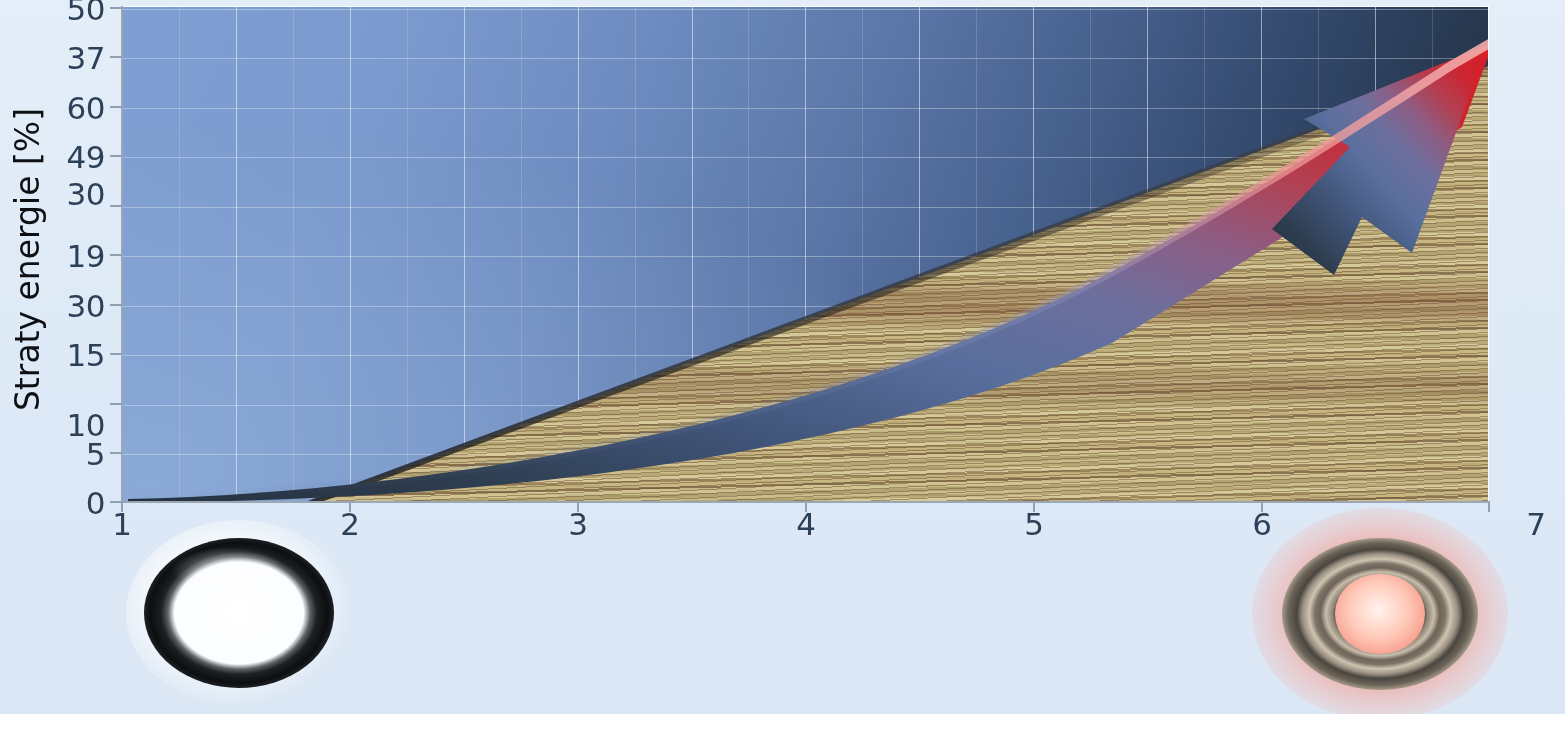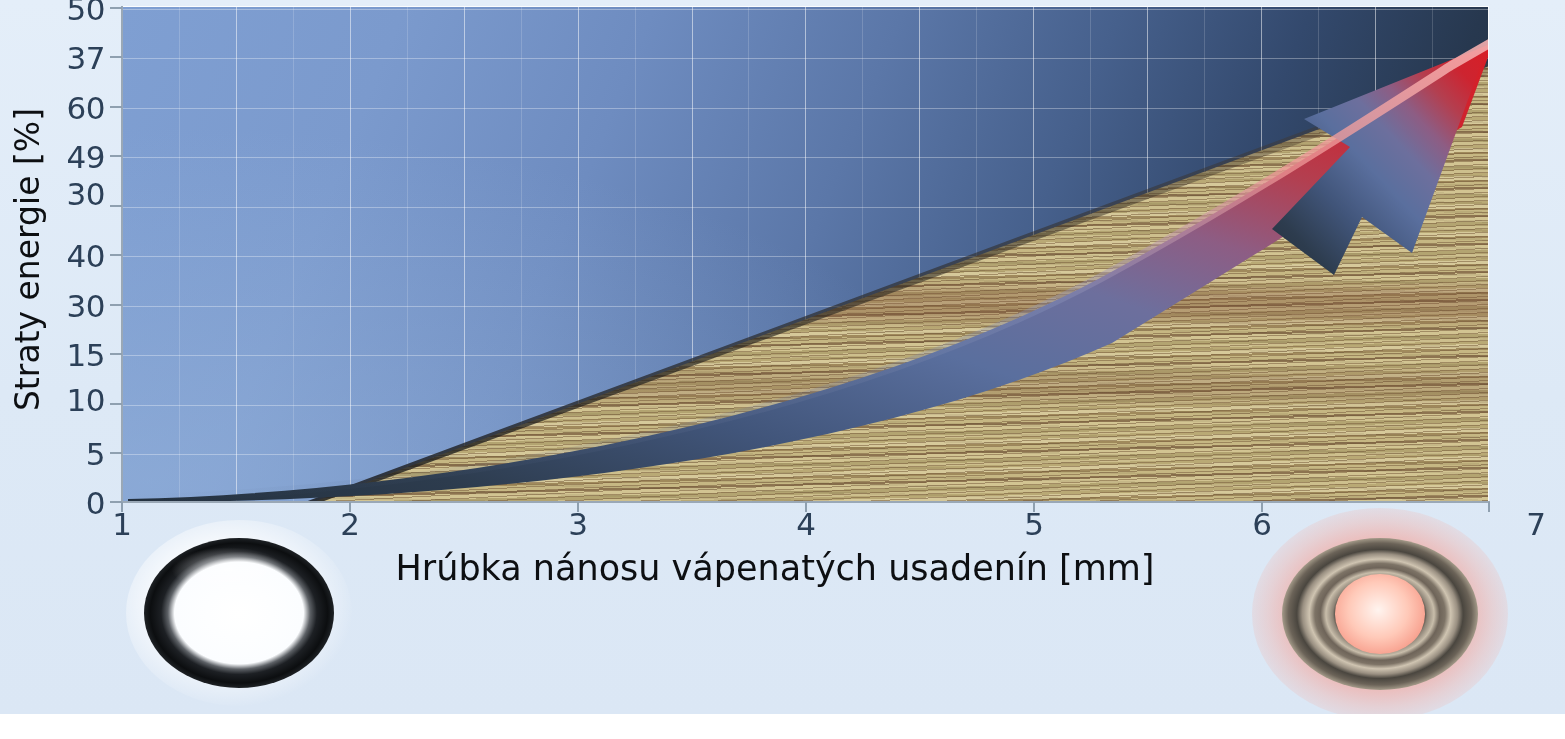--- a/index.html
+++ b/index.html
@@ -367,45 +367,44 @@
   <div class="ytick" style="top:353px"></div>
   <div class="ytick" style="top:403px"></div>
   <div class="ytick" style="top:452px"></div>
   <div class="ytick" style="top:501px"></div>
 
   <div class="ytick-label" style="top:-9px">50</div>
   <div class="ytick-label" style="top:40px">37</div>
   <div class="ytick-label" style="top:90px">60</div>
   <div class="ytick-label" style="top:139px">49</div>
   <div class="ytick-label" style="top:176px">30</div>
-  <div class="ytick-label" style="top:238px">40</div>
+  <div class="ytick-label" style="top:238px">19</div>
   <div class="ytick-label" style="top:288px">30</div>
   <div class="ytick-label" style="top:337px">15</div>
-  <div class="ytick-label" style="top:382px">10</div>
+  <div class="ytick-label" style="top:407px">10</div>
   <div class="ytick-label" style="top:436px">5</div>
   <div class="ytick-label" style="top:485px">0</div>
 
   <div class="xtick" style="left:121px"></div>
   <div class="xtick" style="left:349px"></div>
   <div class="xtick" style="left:577px"></div>
   <div class="xtick" style="left:805px"></div>
   <div class="xtick" style="left:1033px"></div>
   <div class="xtick" style="left:1261px"></div>
   <div class="xtick" style="left:1488px"></div>
 
   <div class="xtick-label" style="left:92px;  top:506px">1</div>
   <div class="xtick-label" style="left:320px; top:506px">2</div>
   <div class="xtick-label" style="left:548px; top:506px">3</div>
   <div class="xtick-label" style="left:776px; top:506px">4</div>
   <div class="xtick-label" style="left:1004px;top:506px">5</div>
   <div class="xtick-label" style="left:1232px;top:506px">6</div>
   <div class="xtick-label" style="left:1506px;top:506px">7</div>
 
   <div class="ylabel">Straty energie [%]</div>
-  <div class="xlabel">Hrúbka nánosu vápenatých usadenín [mm]</div>
 
   <div class="pipe-icon pipe-clean">
     <div class="glow"></div>
     <div class="ring"></div>
     <div class="hi"></div>
   </div>
 
   <div class="pipe-icon pipe-scaled">
     <div class="glow"></div>
     <div class="ring"></div>

